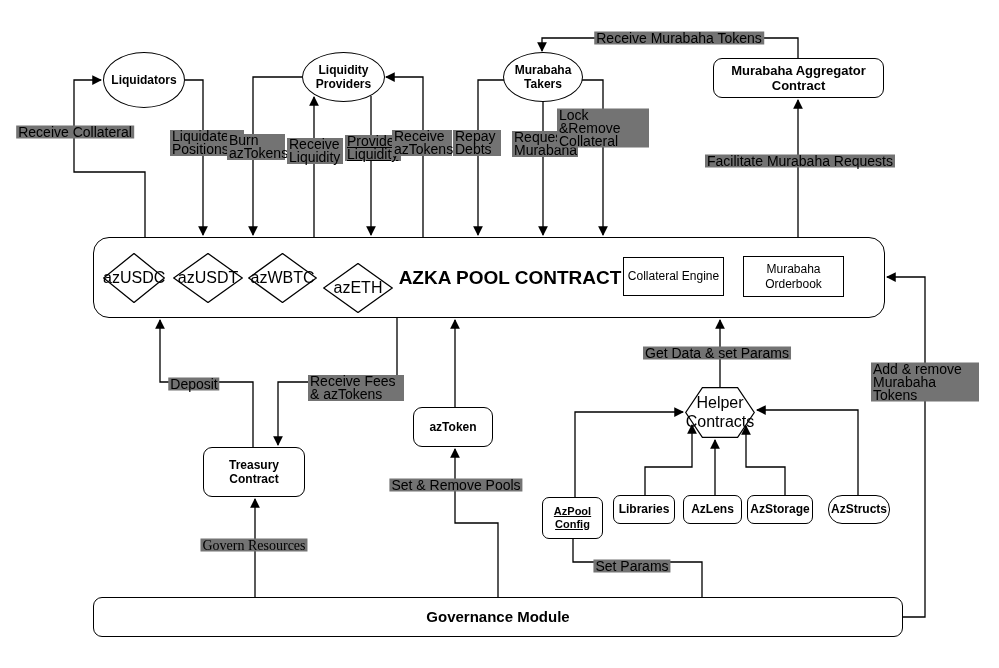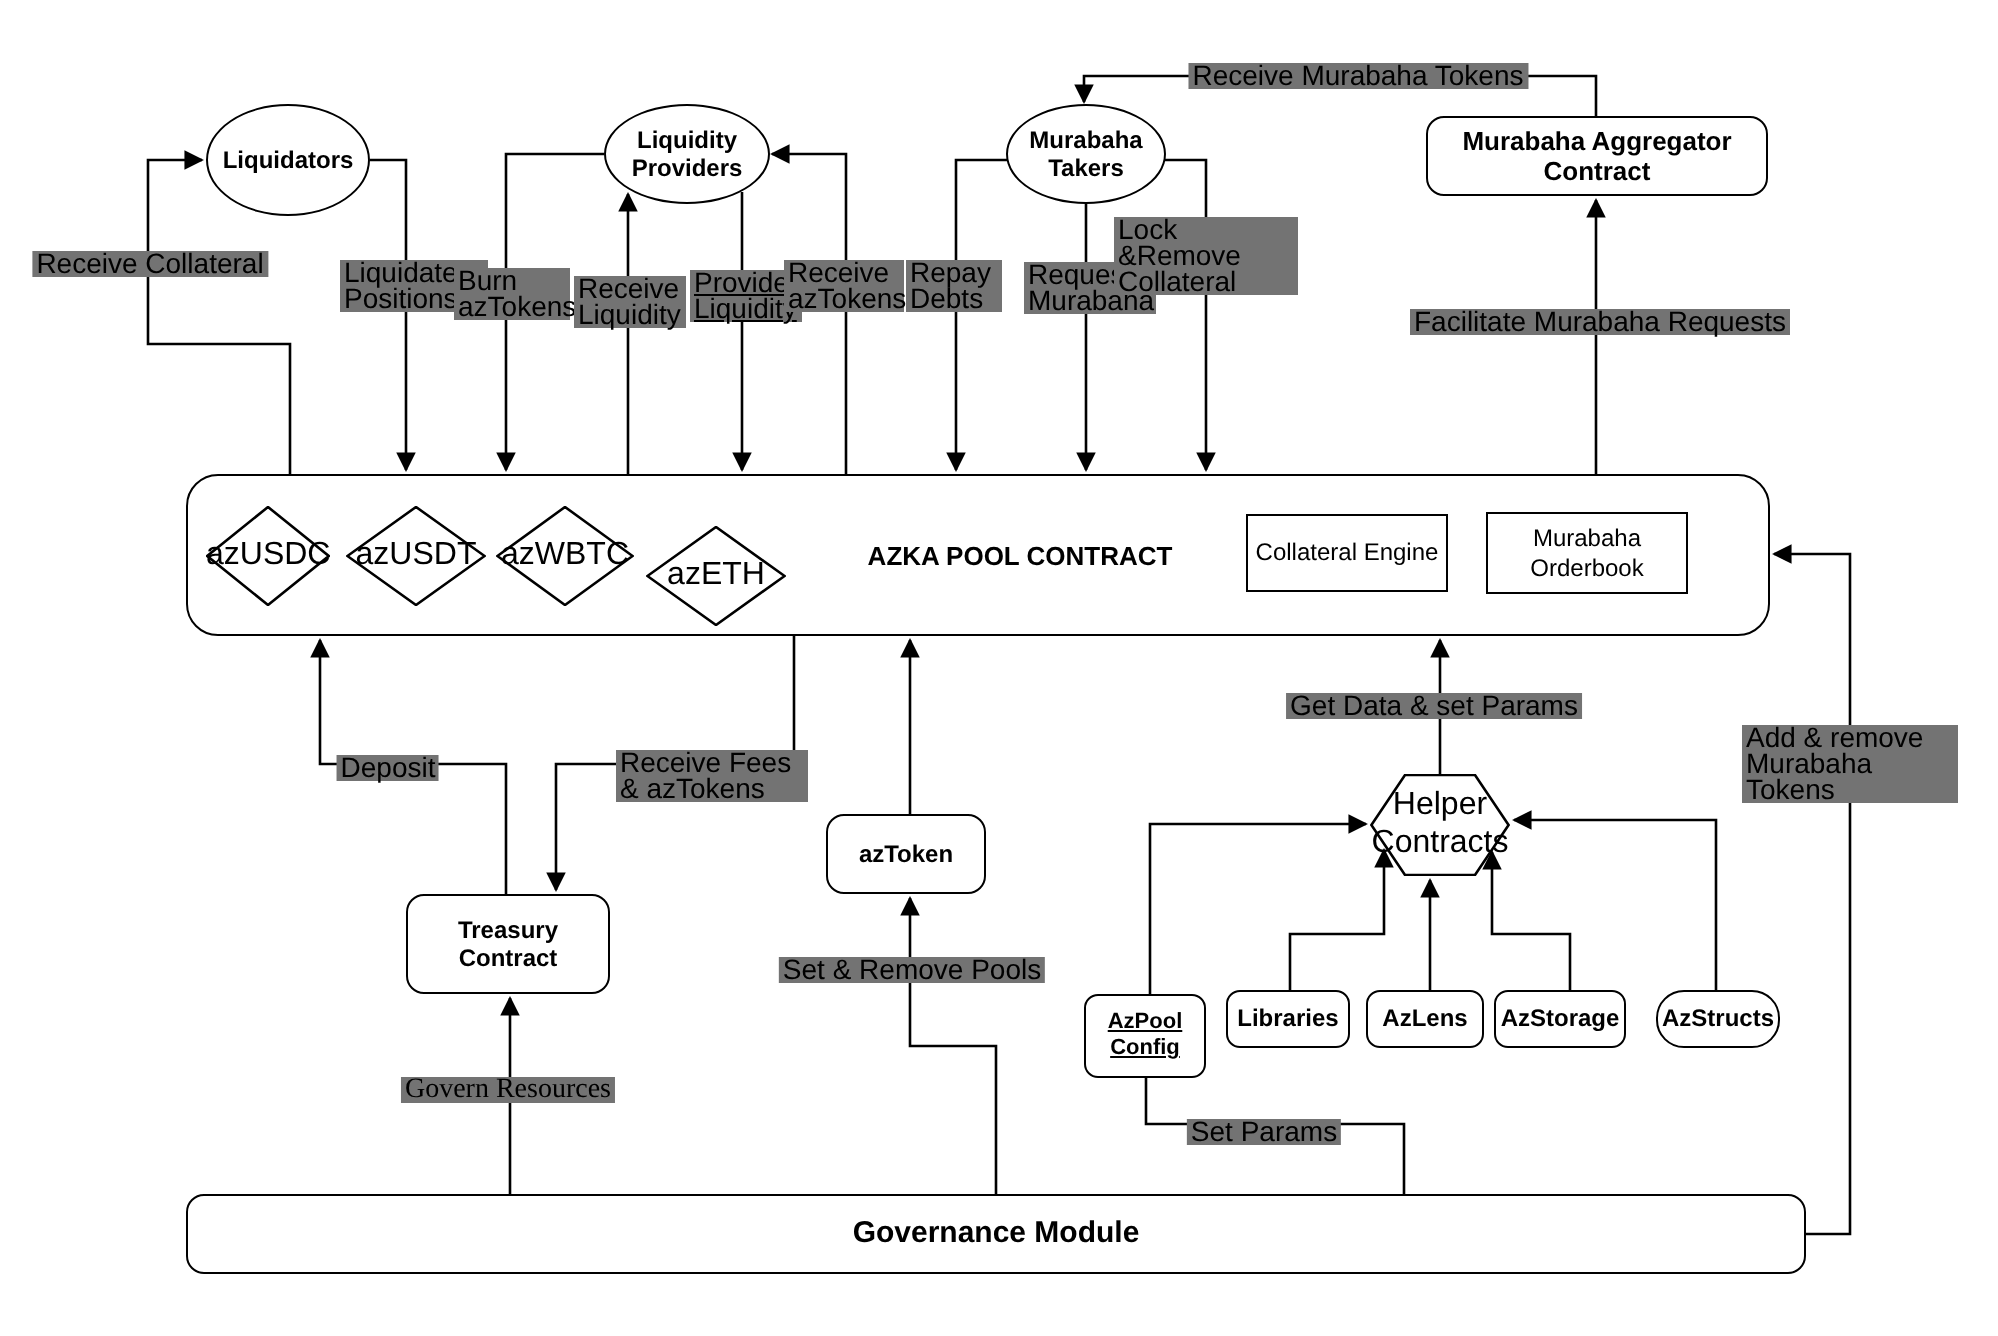--- a/index.html
+++ b/index.html
@@ -22,21 +22,21 @@
   .shape{position:absolute;z-index:1;display:flex;align-items:center;justify-content:center;text-align:center;font-size:16px;line-height:1.15;}
   .shape svg{position:absolute;left:0;top:0;width:100%;height:100%;}
   .shape .shape-label{position:relative;z-index:1;width:100%;}
   .elabel{
     position:absolute;transform:translate(-50%,-50%);background:#737373;z-index:2;
     font-size:14px;line-height:13px;padding:0 2px;white-space:nowrap;
   }
   .elabel.wrap{white-space:normal;}
   .pool-title{
     position:absolute;transform:translate(-50%,-50%);z-index:1;font-weight:bold;
-    font-size:13px;white-space:nowrap;
+    font-size:19px;white-space:nowrap;
   }
 </style>
 </head>
 <body>
 
 <div class="canvas">
 
   <svg class="edges" width="999" height="668" viewBox="0 0 999 668">
     <defs>
       <marker id="arrow" viewBox="0 0 10 10" refX="9" refY="5" markerWidth="7.5" markerHeight="7.5" orient="auto-start-reverse">

